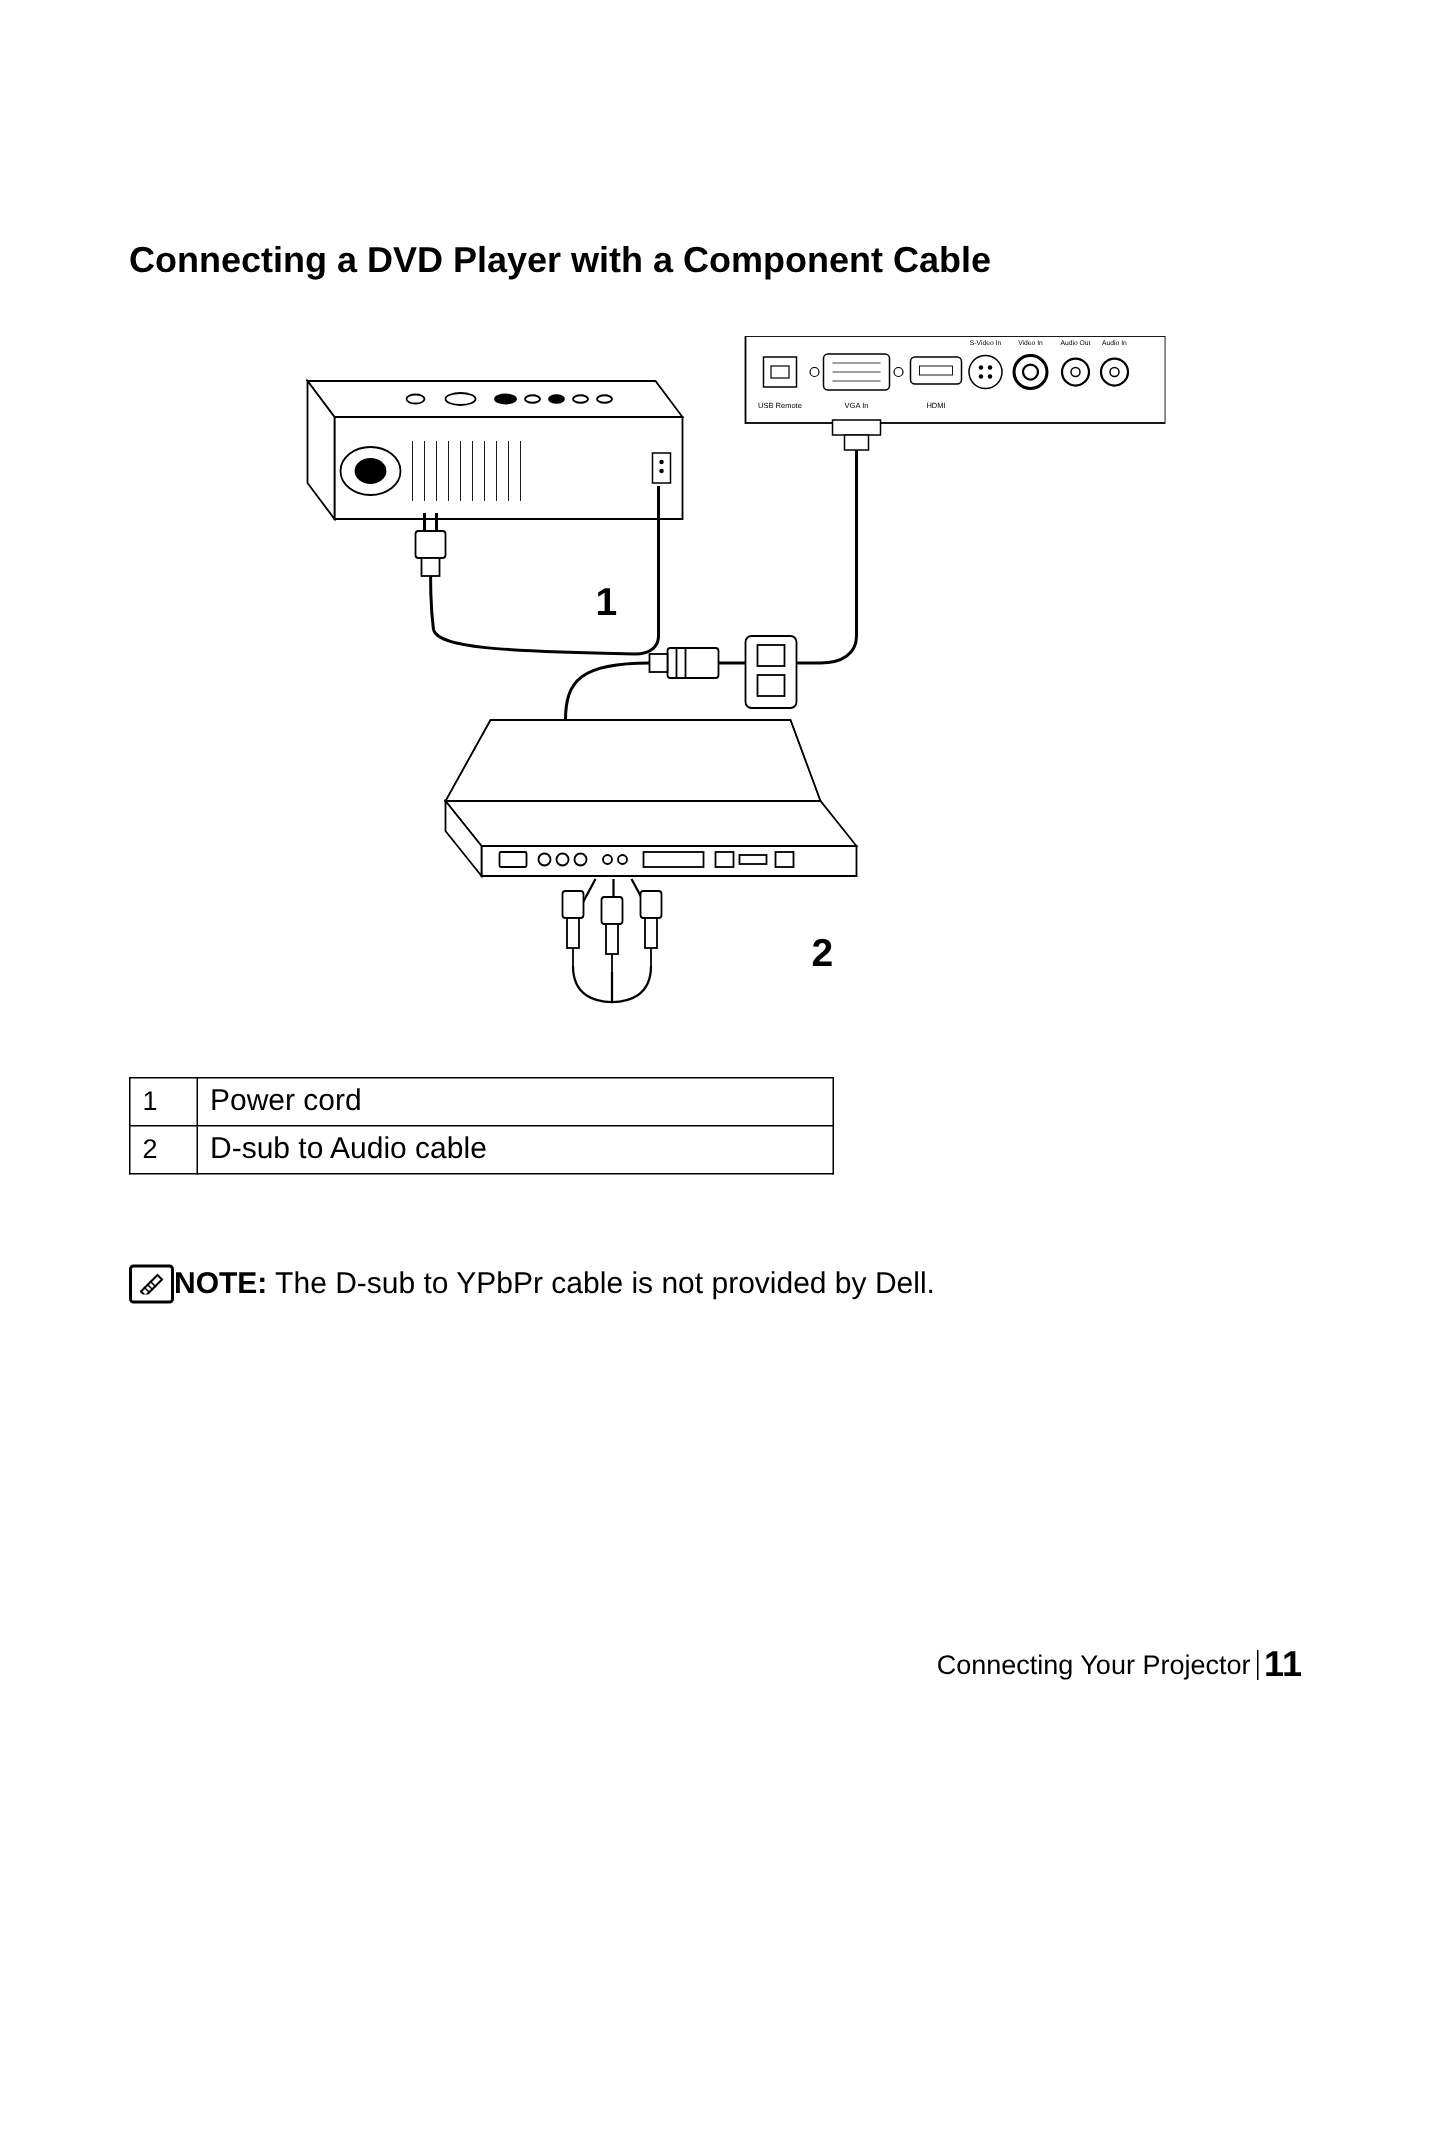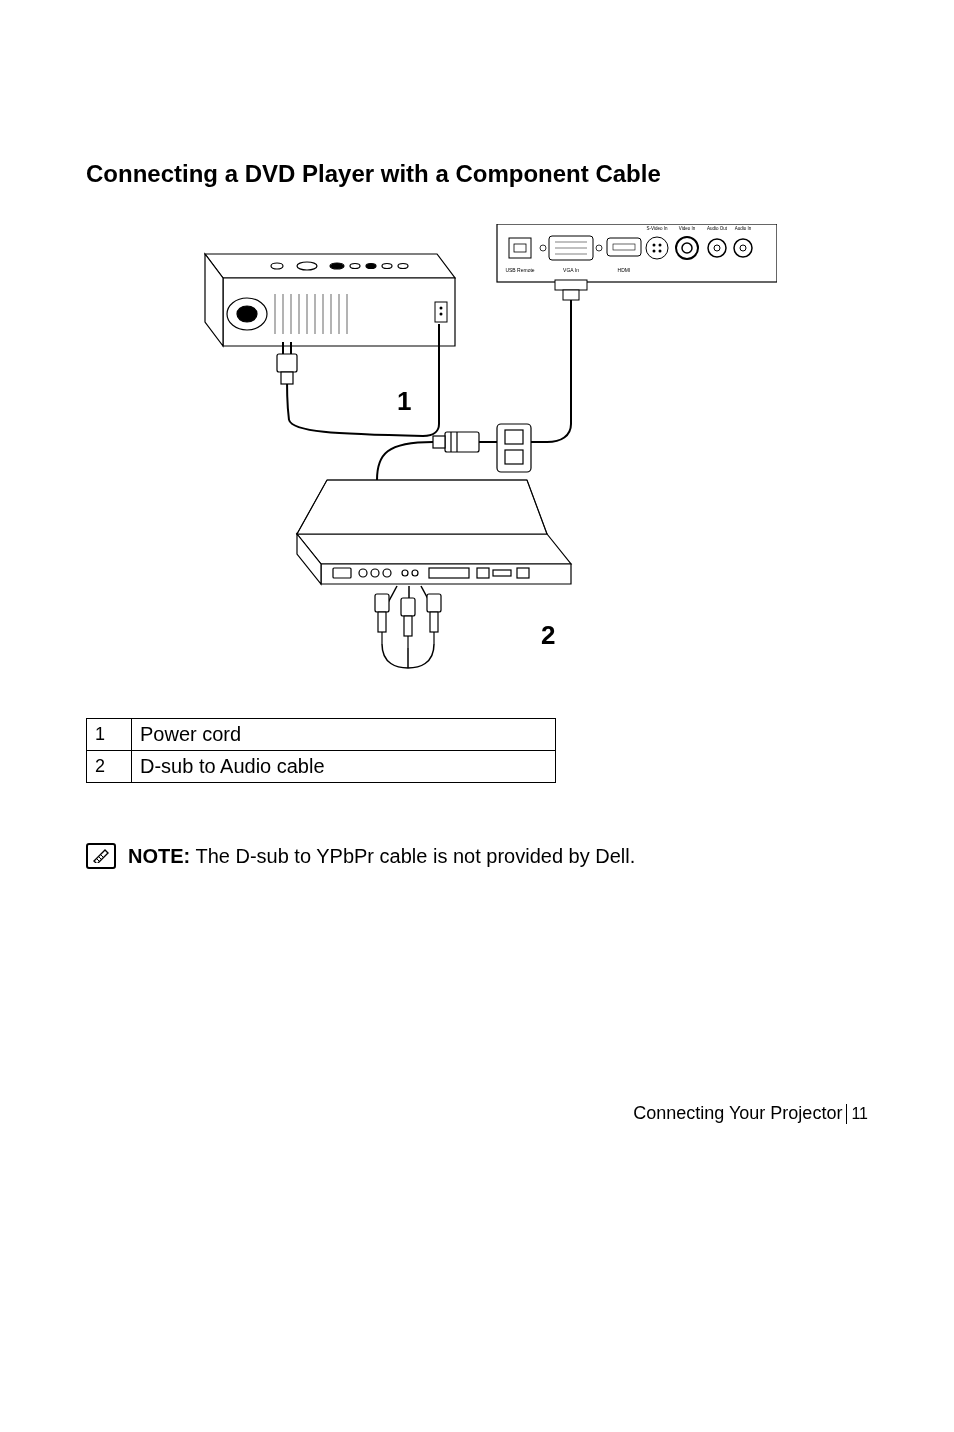--- a/index.html
+++ b/index.html
@@ -44,21 +44,21 @@
     vertical-align: middle;
   }
   .legend-table td.num {
     font-family: Arial, Helvetica, sans-serif;
     font-size: 18px;
     width: 28px;
   }
   .note-row {
     display: flex;
     align-items: flex-start;
-    gap: 12px;
+    gap: 0;
   }
   .note-icon {
     width: 26px;
     height: 22px;
     border: 2px solid #000;
     border-radius: 3px;
     display: flex;
     align-items: center;
     justify-content: center;
     flex: 0 0 auto;
@@ -82,22 +82,22 @@
     align-items: center;
     gap: 4px;
     font-size: 18px;
   }
   .footer .sep {
     width: 1px;
     height: 20px;
     background: #000;
   }
   .footer .pg {
-    font-weight: normal;
-    font-size: 16px;
+    font-weight: bold;
+    font-size: 24px;
   }
 </style>
 </head>
 <body>
 
 <div class="page">
 
   <h2 class="heading">Connecting a DVD Player with a Component Cable</h2>
 
   <div class="figure">

